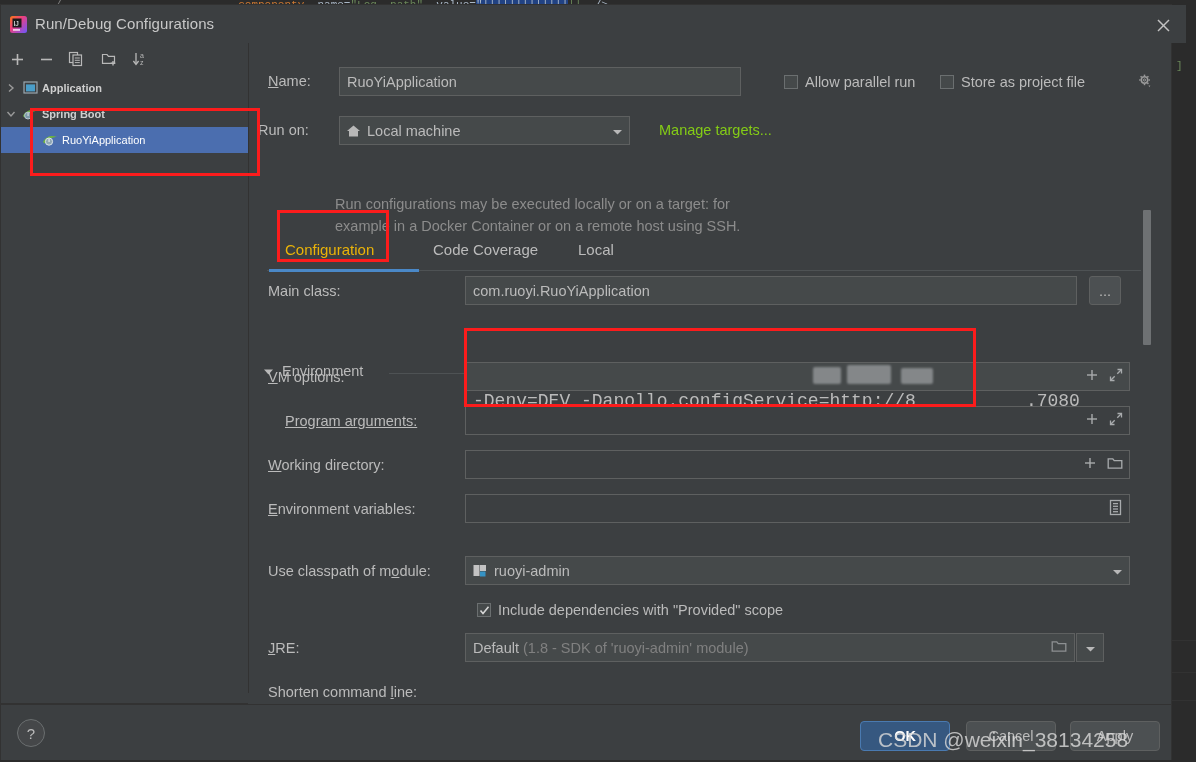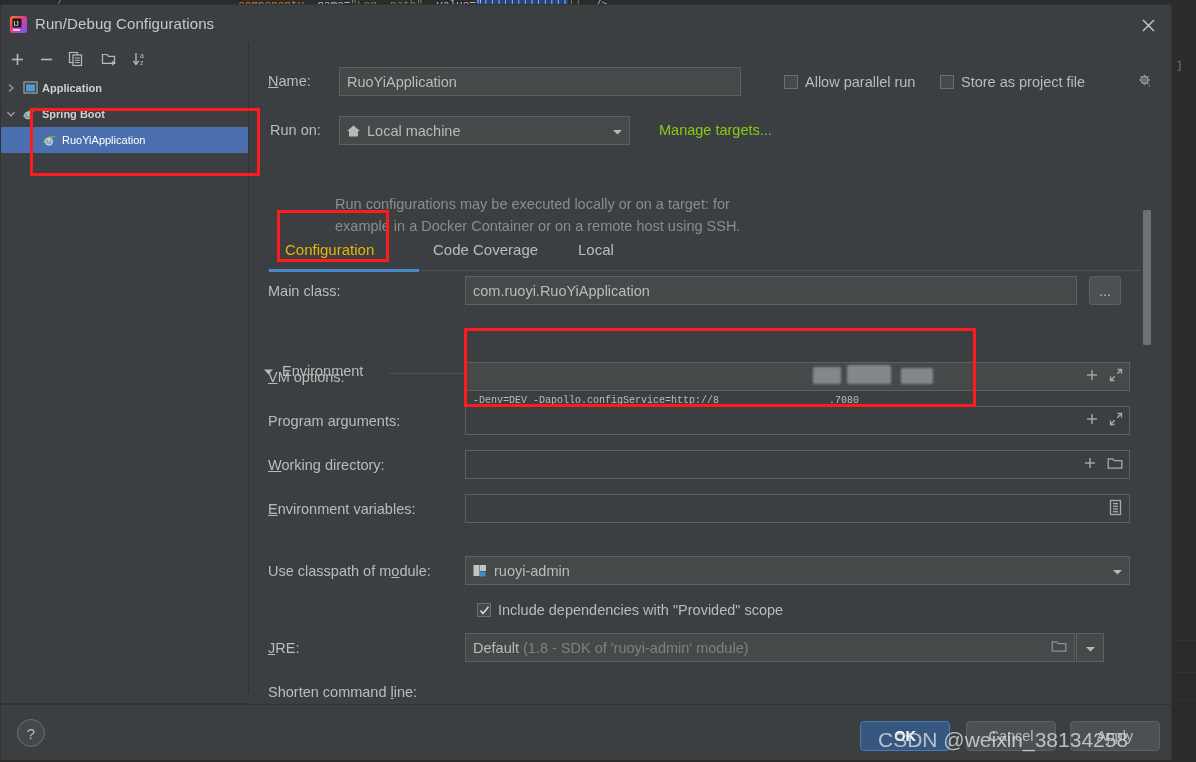--- a/index.html
+++ b/index.html
@@ -30,21 +30,21 @@
   .ide-hline{position:absolute;background:#323232;height:1px;}
 
   
   #dialog{
     position:absolute;left:0;top:4px;width:1172px;height:756px;
     background:#3c3f41;
     border:1px solid #323232;
     box-sizing:border-box;
   }
   
-  #titlebar{position:absolute;left:0;top:0;width:1170px;height:38px;background:#3c3f41;}
+  #titlebar{position:absolute;left:0;top:0;width:1170px;height:38px;background:#3c3f41;padding-left:15px;}
   #title-icon{position:absolute;left:9px;top:11px;width:17px;height:17px;}
   #title-text{
     position:absolute;left:34px;top:10px;font-size:15px;color:#c8c8c8;
     letter-spacing:.1px;
   }
   #close-btn{
     position:absolute;right:10px;top:8px;width:26px;height:24px;
     display:flex;align-items:center;justify-content:center;cursor:default;
   }
   #close-btn svg{display:block;}
@@ -139,21 +139,21 @@
   .annot{position:absolute;border:3px solid #fc1c1c;box-sizing:border-box;pointer-events:none;}
 
   
   .redact{position:absolute;background:#8f9294;opacity:.85;border-radius:2px;filter:blur(1px);}
 
   
   #watermark{
     position:absolute;left:878px;top:728px;font-size:21px;color:#d8d8d8;opacity:.82;
     font-family:"Liberation Sans","DejaVu Sans",sans-serif;white-space:nowrap;
   }
-  .mono{font-family:"Liberation Mono","DejaVu Sans Mono",monospace;font-size:10px;margin-top:48px;}
+  .mono{font-family:"Liberation Mono","DejaVu Sans Mono",monospace;font-size:18px;margin-top:48px;}
 </style>
 </head>
 <body>
 
 <div id="ide-bg"></div>
 <div id="ide-code-strip">
   <span style="display:inline-block;width:55px;"></span><span class="c1">/</span>
   <span style="display:inline-block;width:170px;"></span><span class="c2">componenty</span>
   <span class="c3">&nbsp;name=</span><span class="c4">"Log&nbsp;&nbsp;path"</span>
   <span class="c3">&nbsp;value=</span><span class="sel">"|||||||||||||</span><span class="c4">||</span>
@@ -311,21 +311,21 @@
           <line x1="2.2" y1="7" x2="3.6" y2="7"></line>
           <line x1="11.5" y1="7" x2="12.9" y2="7"></line>
           <line x1="3.6" y1="3.2" x2="4.6" y2="4.2"></line>
           <line x1="10.4" y1="9.9" x2="11.4" y2="10.9"></line>
           <line x1="11.4" y1="3.2" x2="10.4" y2="4.2"></line>
         </g>
         <path d="M11.5 12.6 L13.3 12.6 L12.4 14.2 Z" fill="#9a9a9a"></path>
       </svg>
     </div>
 
-    <div class="lbl" style="left:21px;top:79px;">Run on:</div>
+    <div class="lbl" style="left:9px;top:79px;">Run on:</div>
     <div class="combo" style="left:90px;top:73px;width:291px;height:29px;">
       <span class="cicon">
         <svg width="15" height="14" viewBox="0 0 15 14">
           <path d="M7.5 1.5 L14 7 L12 7 L12 12.5 L3 12.5 L3 7 L1 7 Z" fill="#b8b8b8"></path>
         </svg>
       </span>
       <span>Local machine</span>
       <span class="arrow">
         <svg width="11" height="8" viewBox="0 0 11 8">
             <path d="M1 2 L5.5 6.5 L10 2" fill="#b8b8b8"></path>
@@ -384,21 +384,21 @@
       <span>
         <svg width="14" height="14" viewBox="0 0 14 14">
           <path d="M8.5 1.5 L12.5 1.5 L12.5 5.5" fill="none" stroke="#a8abad" stroke-width="1.3"></path>
           <line x1="12.5" y1="1.5" x2="8.3" y2="5.7" stroke="#a8abad" stroke-width="1.3"></line>
           <path d="M5.5 12.5 L1.5 12.5 L1.5 8.5" fill="none" stroke="#a8abad" stroke-width="1.3"></path>
           <line x1="1.5" y1="12.5" x2="5.7" y2="8.3" stroke="#a8abad" stroke-width="1.3"></line>
         </svg>
       </span>
     </div>
 
-    <div class="lbl" style="left:19px;top:370px;">
+    <div class="lbl" style="left:36px;top:370px;text-decoration:underline;">
       Program ar<u>g</u>uments:
     </div>
     <div class="field plain" style="left:216px;top:363px;width:665px;height:29px;">
       <div class="ftext"></div>
     </div>
     <div class="fieldbtns" style="left:820px;top:363px;width:62px;height:29px;">
       <span>
         <svg width="14" height="14" viewBox="0 0 14 14">
             <line x1="7" y1="2" x2="7" y2="12" stroke="#a8abad" stroke-width="1.4"></line>
             <line x1="2" y1="7" x2="12" y2="7" stroke="#a8abad" stroke-width="1.4"></line>

